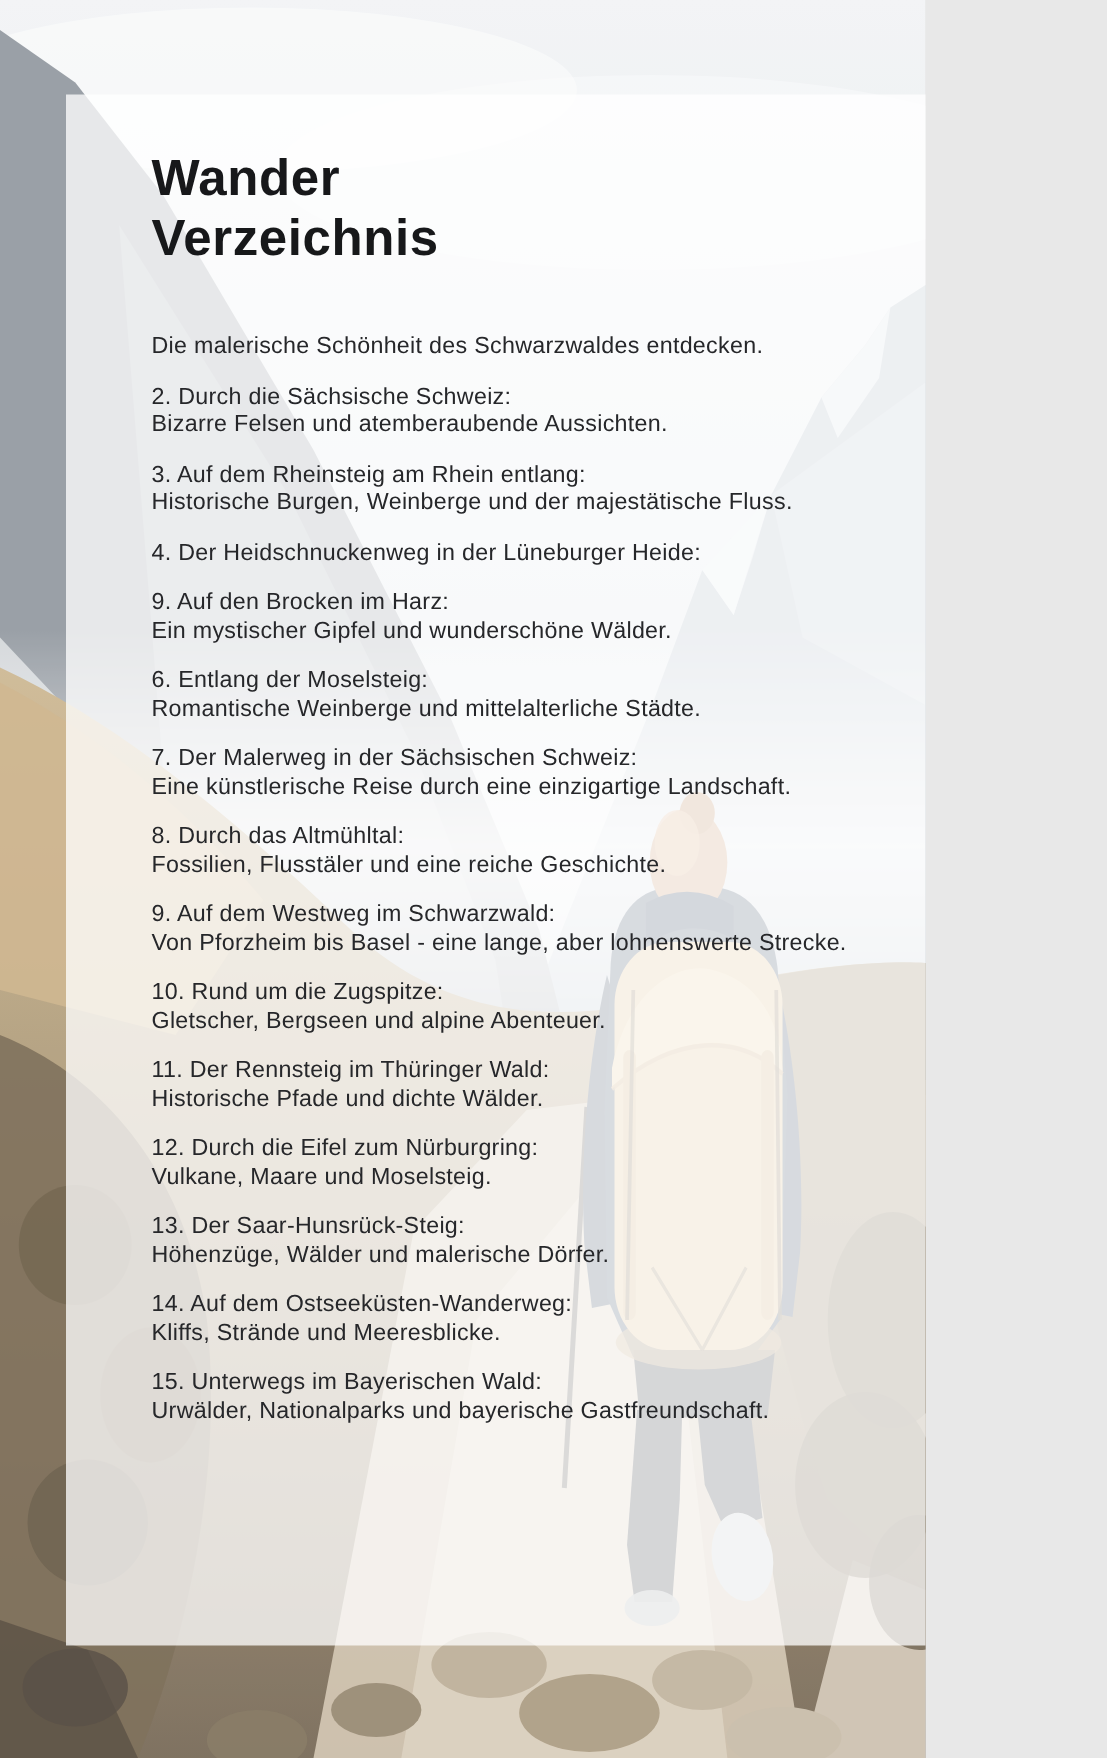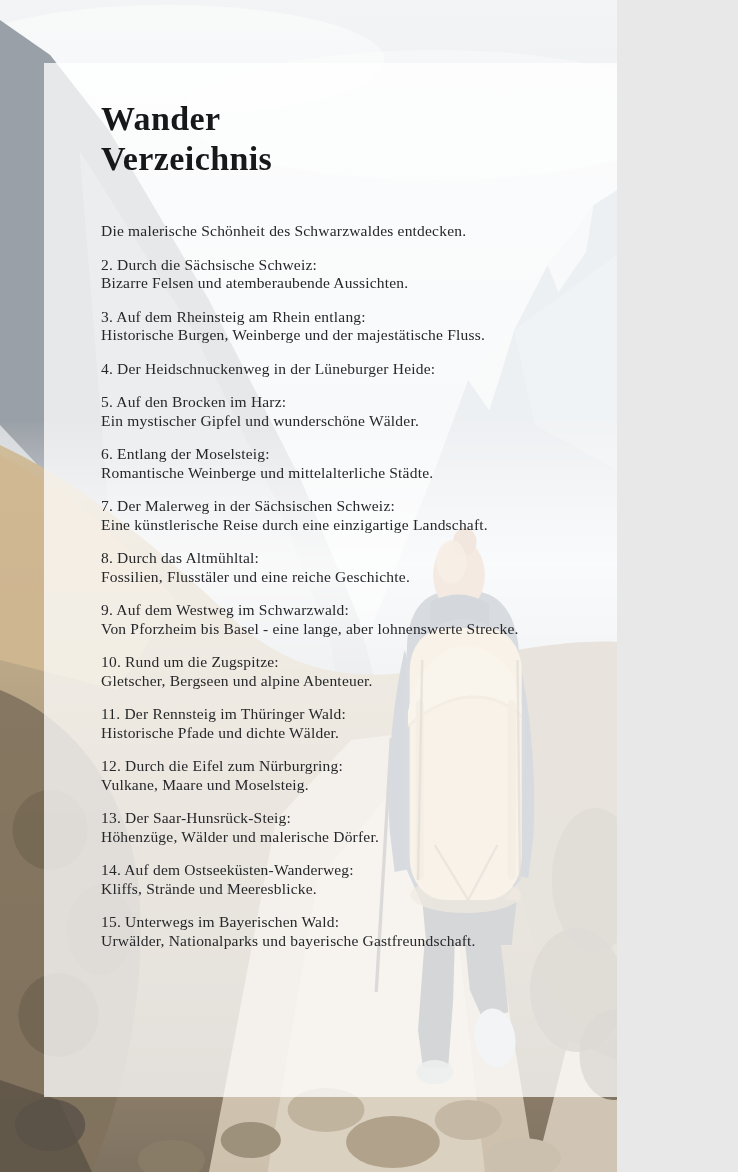--- a/index.html
+++ b/index.html
@@ -1,18 +1,18 @@
 <!DOCTYPE html>
 <html><head>
 <meta charset="utf-8">
 <style>
   html,body{margin:0;padding:0;background:#e8e8e8;}
   .stage{
     position:relative;width:617px;height:1172px;overflow:hidden;
-    font-family:Liberation Serif, serif;
+    font-family:Liberation Sans, sans-serif;
   }
   .photo{position:absolute;inset:0;}
   .photo svg{display:block;width:100%;height:100%;}
   .card{
     position:absolute;left:44px;top:63px;width:658px;height:1034px;
     background:rgba(255,255,255,0.76);
     box-sizing:border-box;
     padding:36px 50px 0 57px;
   }
   .doc-title{
@@ -184,21 +184,21 @@
 
         <div class="entry">
           <div class="entry-text">
             <div class="entry-title">4. Der Heidschnuckenweg in der Lüneburger Heide:</div>
           </div>
           <div class="page-num">35</div>
         </div>
 
         <div class="entry">
           <div class="entry-text">
-            <div class="entry-title">5. Auf den Brocken im Harz:</div>
+            <div class="entry-title">9. Auf den Brocken im Harz:</div>
             <div class="entry-subtitle">Ein mystischer Gipfel und wunderschöne Wälder.</div>
           </div>
           <div class="page-num">41</div>
         </div>
 
         <div class="entry">
           <div class="entry-text">
             <div class="entry-title">6. Entlang der Moselsteig:</div>
             <div class="entry-subtitle">Romantische Weinberge und mittelalterliche Städte.</div>
           </div>

